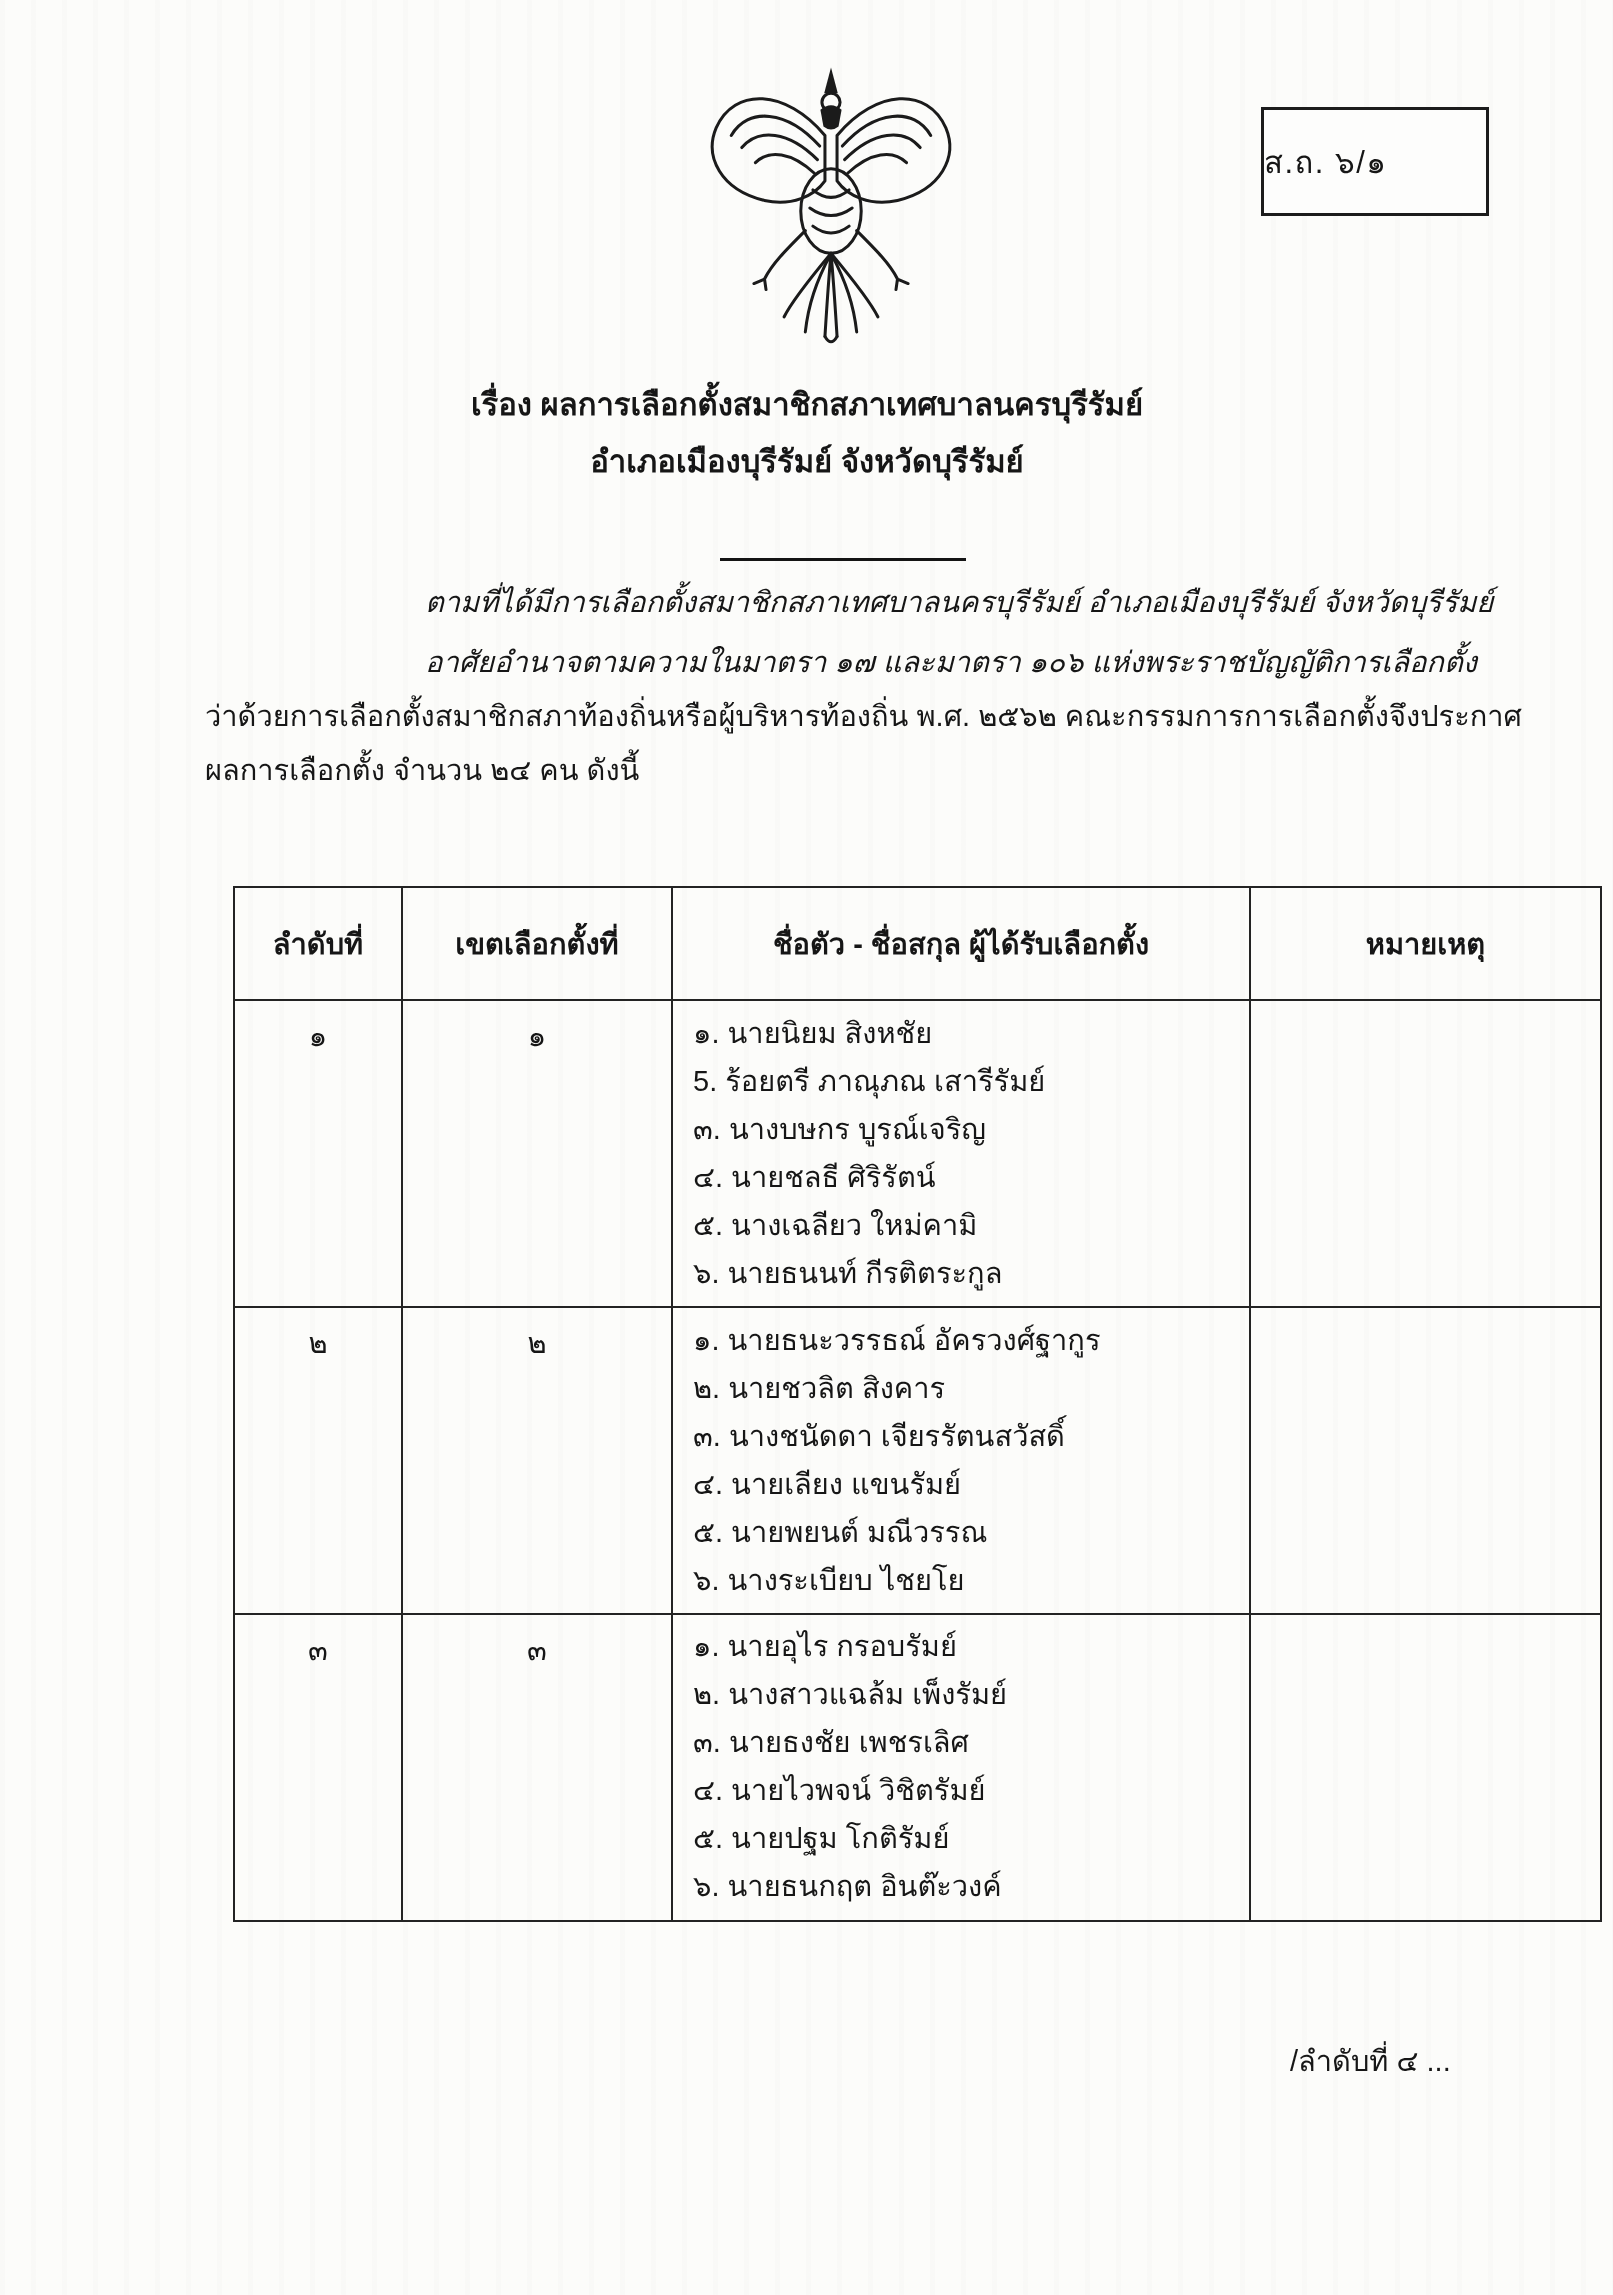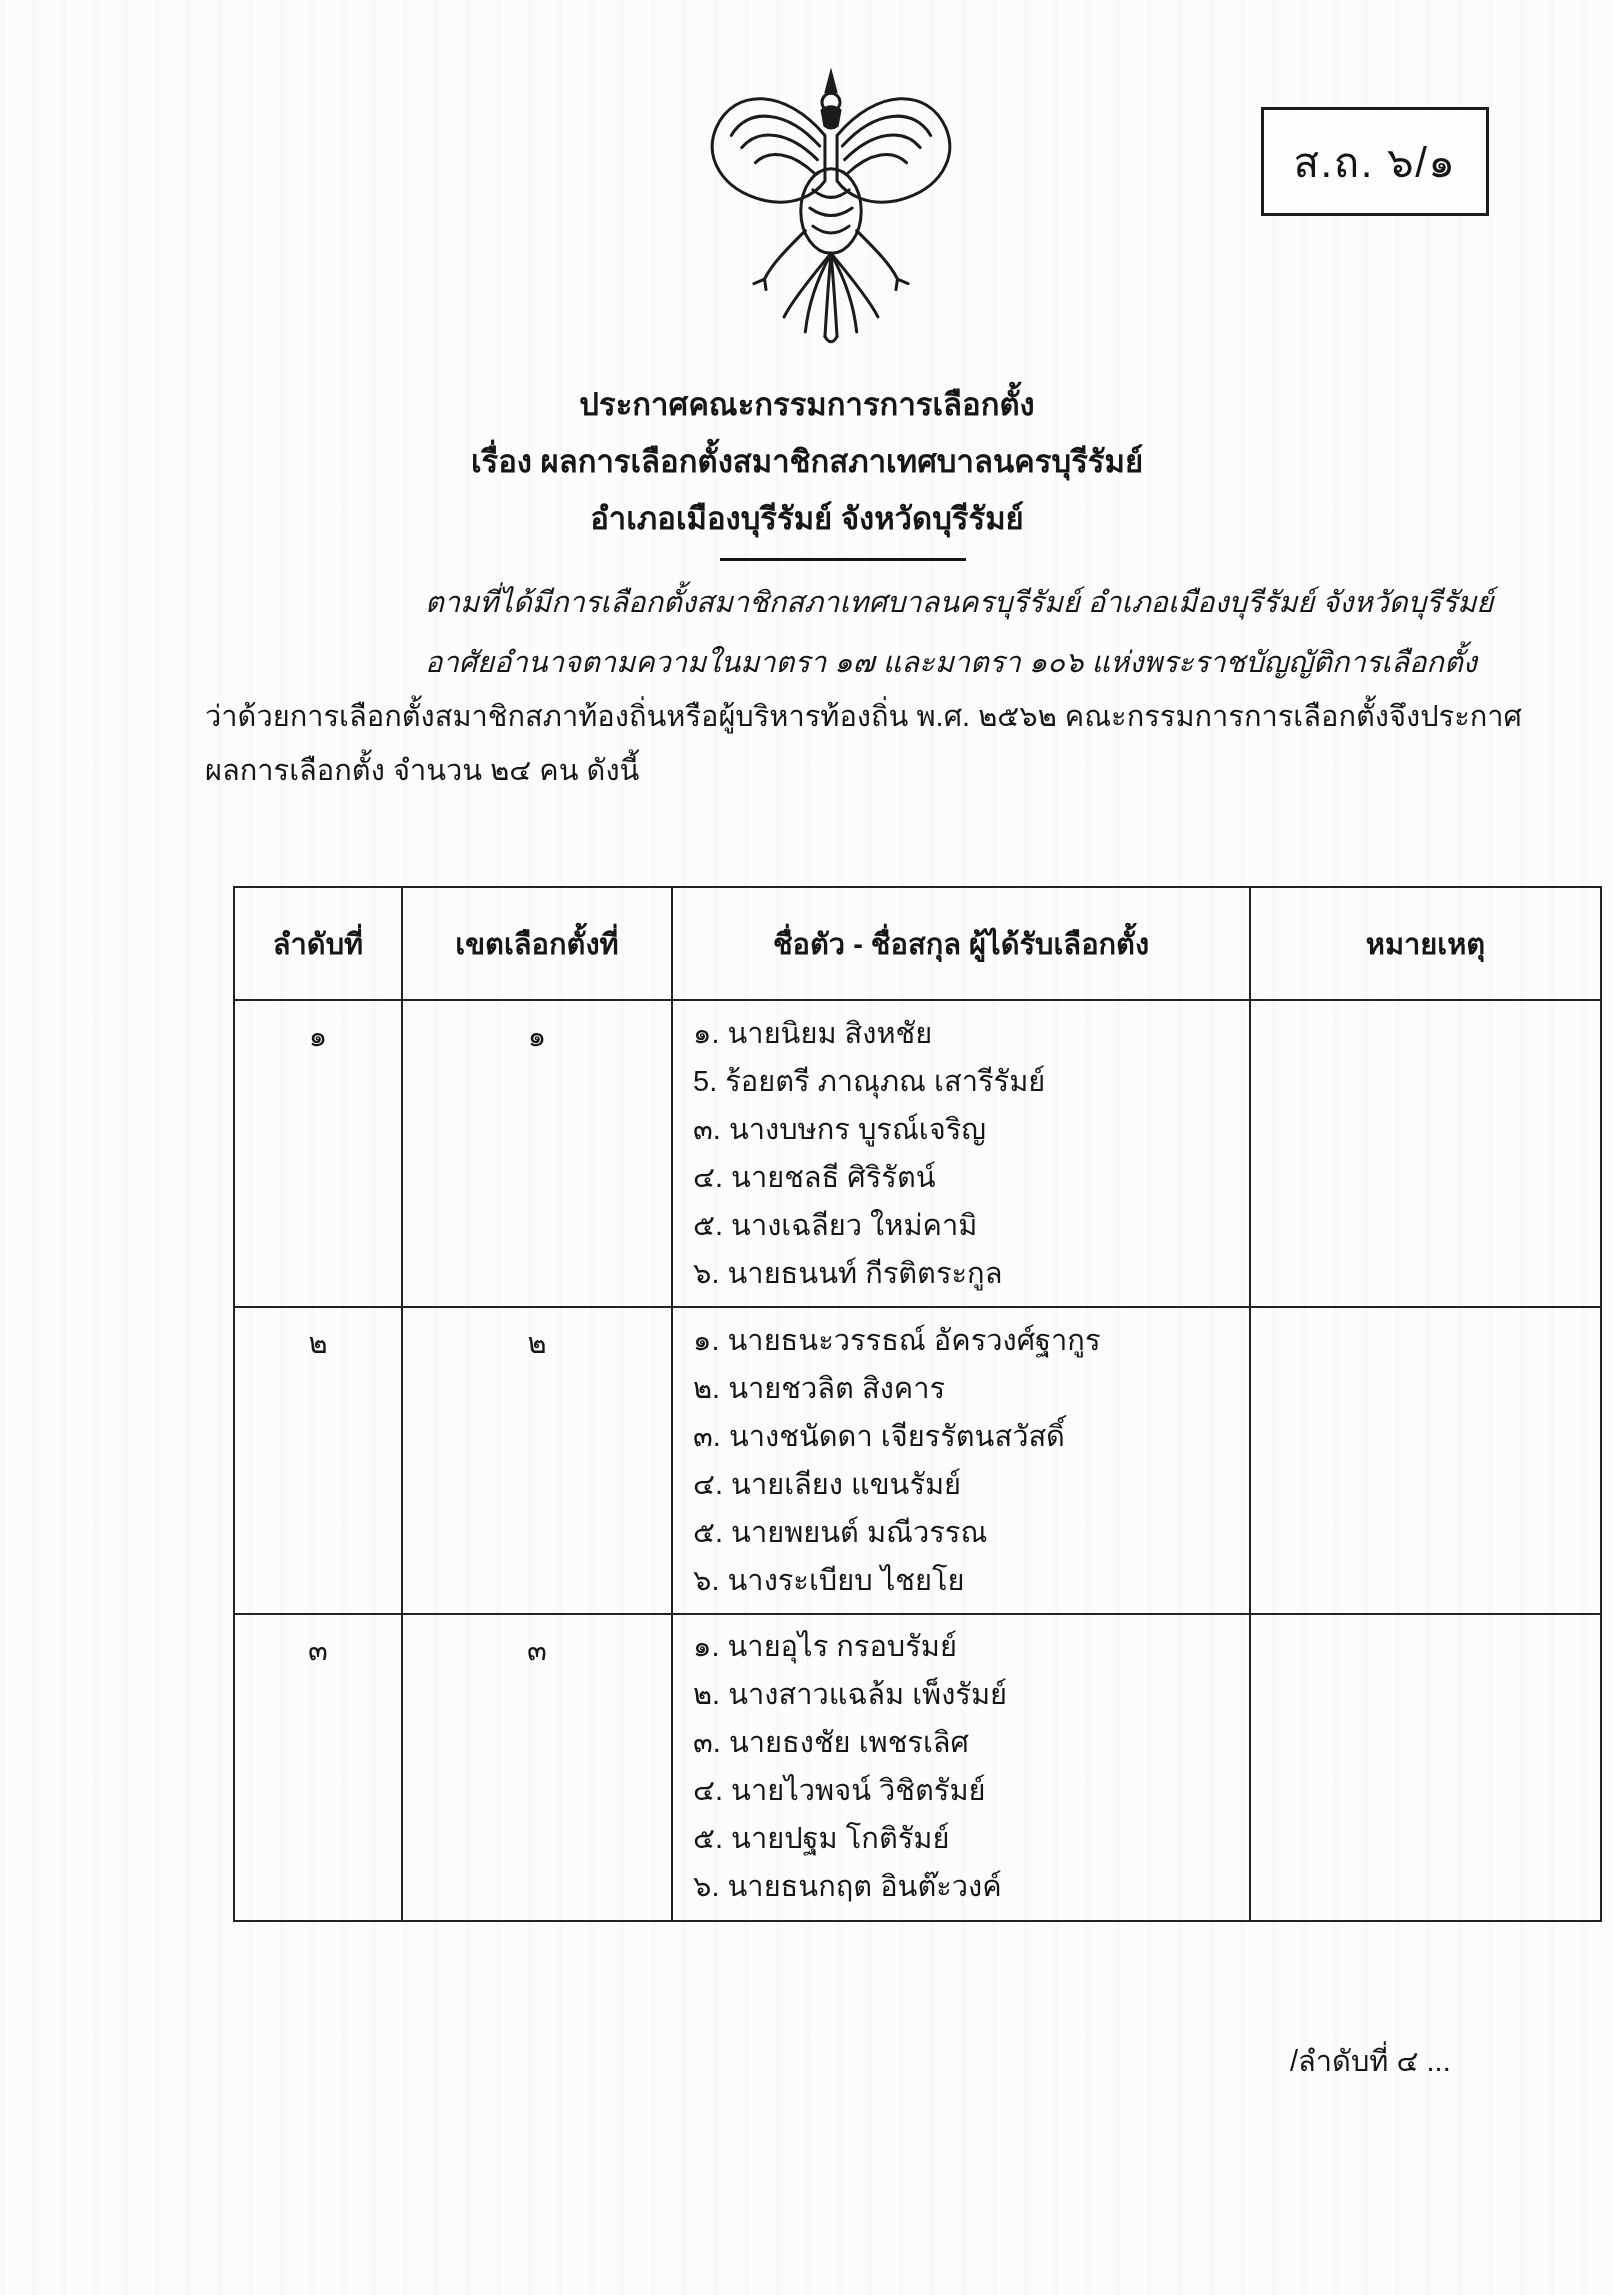--- a/index.html
+++ b/index.html
@@ -9,22 +9,22 @@
     margin:0 auto;
     background:#fcfcfa;
     background-image:repeating-linear-gradient(90deg, rgba(0,0,0,0.012) 0 4.6px, rgba(0,0,0,0) 4.6px 31px);
     font-family:"Liberation Sans","DejaVu Sans",sans-serif;
     color:#161616;
     overflow:hidden;
   }
   .form-code-box{
     position:absolute;left:1261px;top:107px;width:222px;height:103px;
     border:3.1px solid #1c1c1c;background:#fdfdfc;
-    display:flex;align-items:center;justify-content:center;
-    font-size:42px;letter-spacing:1.5px;
+    display:flex;align-items:center;justify-content:flex-start;
+    font-size:31px;letter-spacing:1.5px;
   }
   .emblem{position:absolute;left:695px;top:61px;width:272px;height:294px;}
   .title-block{
     position:absolute;left:0;top:376px;width:1614px;
     text-align:center;font-size:31px;font-weight:700;line-height:57px;
   }
   .title-divider{
     position:absolute;left:720px;top:558px;width:246px;height:0;
     border-top:3.8px solid #141414;
   }
@@ -93,21 +93,20 @@
     <path d="M180 252 C160 290 150 320 146 356 M180 252 C176 296 174 330 172 362 M180 252 C184 296 186 330 188 362 M180 252 C200 290 210 320 214 356"></path>
     <path d="M180 252 C140 300 126 320 118 336 M180 252 C220 300 234 320 242 336"></path>
     <path d="M172 362 Q180 376 188 362"></path>
   </svg>
 
   <div class="form-code-box">
     <span>ส.ถ. ๖/๑</span>
   </div>
 
   <div class="title-block">
-    <div>ประกาศคณะกรรมการการเลือกตั้ง</div>
     <div>เรื่อง ผลการเลือกตั้งสมาชิกสภาเทศบาลนครบุรีรัมย์</div>
     <div>อำเภอเมืองบุรีรัมย์ จังหวัดบุรีรัมย์</div>
   </div>
   <div class="title-divider"></div>
 
   <div class="body-text">
       <div class="body-line indent">ตามที่ได้มีการเลือกตั้งสมาชิกสภาเทศบาลนครบุรีรัมย์ อำเภอเมืองบุรีรัมย์ จังหวัดบุรีรัมย์</div>
       <div class="body-line indent para-gap">อาศัยอำนาจตามความในมาตรา ๑๗ และมาตรา ๑๐๖ แห่งพระราชบัญญัติการเลือกตั้ง</div>
       <div class="body-line">ว่าด้วยการเลือกตั้งสมาชิกสภาท้องถิ่นหรือผู้บริหารท้องถิ่น พ.ศ. ๒๕๖๒ คณะกรรมการการเลือกตั้งจึงประกาศ</div>
       <div class="body-line">ผลการเลือกตั้ง จำนวน ๒๔ คน ดังนี้</div>

